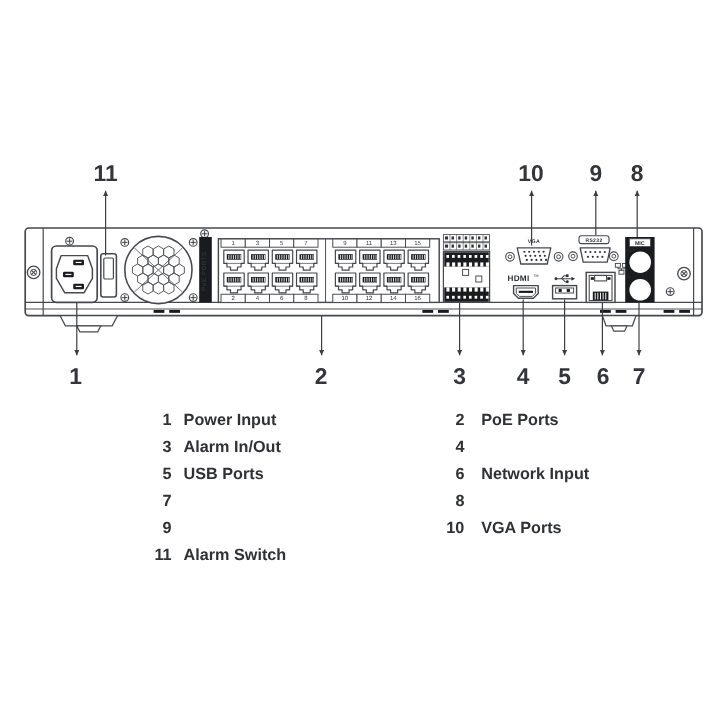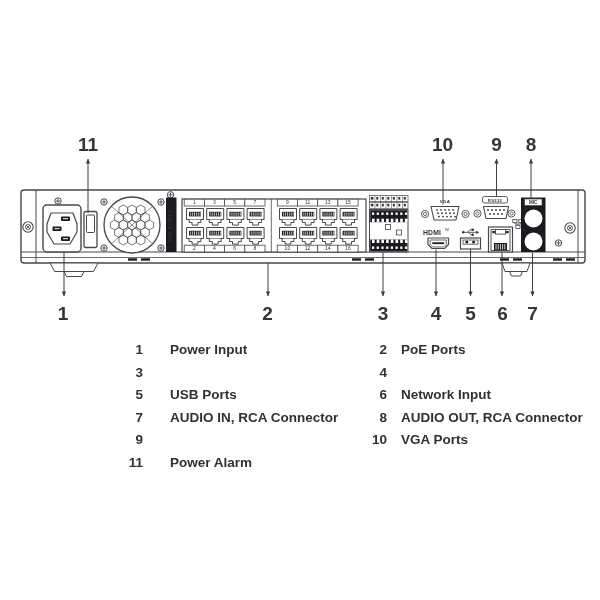--- a/index.html
+++ b/index.html
@@ -10,21 +10,21 @@
   .callout-num{font-size:19px;font-weight:700;fill:#333539;}
   .tiny{font-weight:700;}
   .legend{position:absolute;top:339px;left:0;width:600px;color:#2f3134;
           font-size:13.5px;font-weight:700;}
   .legend-col{position:absolute;top:0;}
   .legend-col.left{left:105px;}
   .legend-col.right{left:350px;}
   .legend-row{display:flex;height:22.5px;line-height:22.5px;}
   .legend-col.left  .num{display:inline-block;width:38px;text-align:right;}
   .legend-col.right .num{display:inline-block;width:37px;text-align:right;}
-  .legend-col.left  .lab{margin-left:27px;white-space:nowrap;}
+  .legend-col.left  .lab{margin-left:10px;white-space:nowrap;}
   .legend-col.right .lab{margin-left:14px;white-space:nowrap;}
 </style>
 </head>
 <body>
 
 <div class="stage">
 
 <svg width="600" height="335" viewBox="0 0 600 335">
   <defs>
     <marker id="arr" markerWidth="6" markerHeight="5" refX="4.6" refY="2.2" orient="auto" markerUnits="userSpaceOnUse">
@@ -423,52 +423,51 @@
 </svg>
 
 <div class="legend">
   <div class="legend-col left">
     <div class="legend-row">
       <span class="num">1</span>
       <span class="lab">Power Input</span>
     </div>
     <div class="legend-row">
       <span class="num">3</span>
+      <span class="lab">Alarm In/Out</span>
     </div>
     <div class="legend-row">
       <span class="num">5</span>
       <span class="lab">USB Ports</span>
     </div>
     <div class="legend-row">
       <span class="num">7</span>
-      <span class="lab">AUDIO IN, RCA Connector</span>
     </div>
     <div class="legend-row">
       <span class="num">9</span>
     </div>
     <div class="legend-row">
       <span class="num">11</span>
-      <span class="lab">Power Alarm</span>
+      <span class="lab">Alarm Switch</span>
     </div>
   </div>
   <div class="legend-col right">
     <div class="legend-row">
       <span class="num">2</span>
       <span class="lab">PoE Ports</span>
     </div>
     <div class="legend-row">
       <span class="num">4</span>
     </div>
     <div class="legend-row">
       <span class="num">6</span>
       <span class="lab">Network Input</span>
     </div>
     <div class="legend-row">
       <span class="num">8</span>
-      <span class="lab">AUDIO OUT, RCA Connector</span>
     </div>
     <div class="legend-row">
       <span class="num">10</span>
       <span class="lab">VGA Ports</span>
     </div>
   </div>
 </div>
 
 </div>
 

